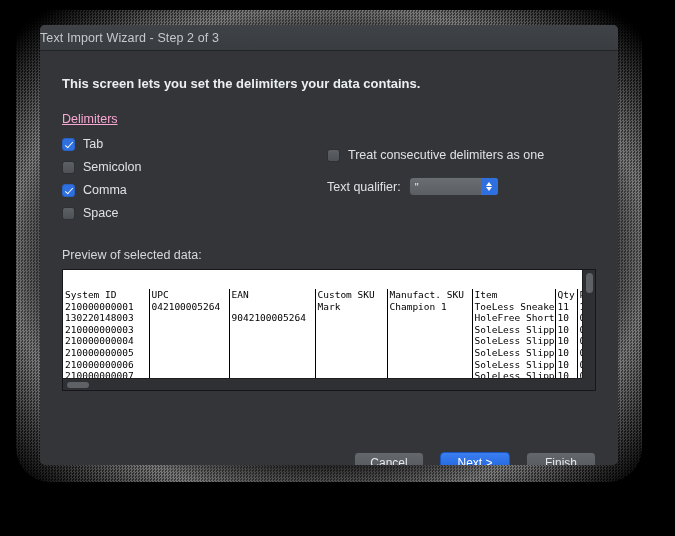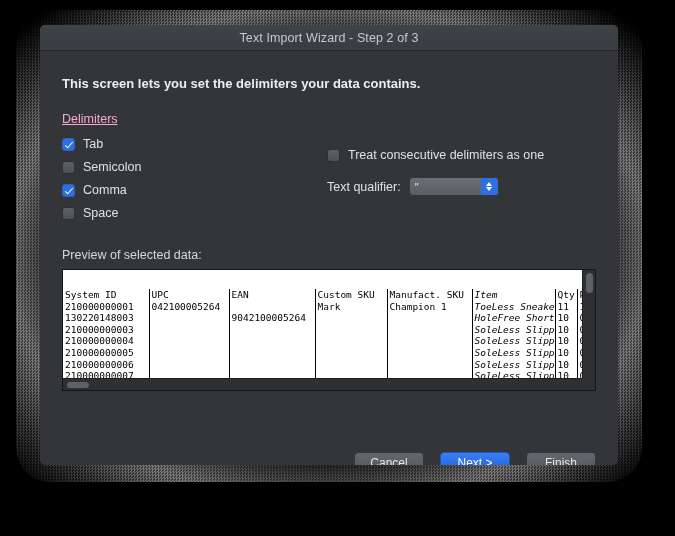--- a/index.html
+++ b/index.html
@@ -48,21 +48,21 @@
     left: 40px; top: 25px;
     width: 578px; height: 440px;
     background: #333538;
     border-radius: 5px;
     overflow: hidden;
   }
   .titlebar {
     height: 26px;
     background: linear-gradient(#3f4246, #393c40);
     border-bottom: 1px solid #222426;
-    display: flex; align-items: center; justify-content: center;
+    display: flex; align-items: center; justify-content: flex-start;
   }
   .titlebar .title {
     font-size: 12.5px;
     color: #c6c9cc;
     letter-spacing: .1px;
   }
   .body { padding: 0 22px; position: relative; height: 413px; }
 
   .headline {
     margin-top: 25px;
@@ -199,21 +199,21 @@
     line-height: 11.6px;
     white-space: nowrap;
     overflow: hidden;
   }
   table.prev tr td:first-child { border-left: none; }
   .c0 { width: 86px; }
   .c1 { width: 80px; }
   .c2 { width: 86px; }
   .c3 { width: 72px; }
   .c4 { width: 85px; }
-  .c5 { width: 83px; font-style: italic; }
+  .c5 { width: 83px; }
   .c6 { width: 22px; }
   .c7 { width: 28px; }
 
   
   .vbar {
     position: absolute; right: 0; top: 0;
     width: 13px; bottom: 12px;
     background: #2e3033;
     border-left: 1px solid #1b1d1f;
   }

